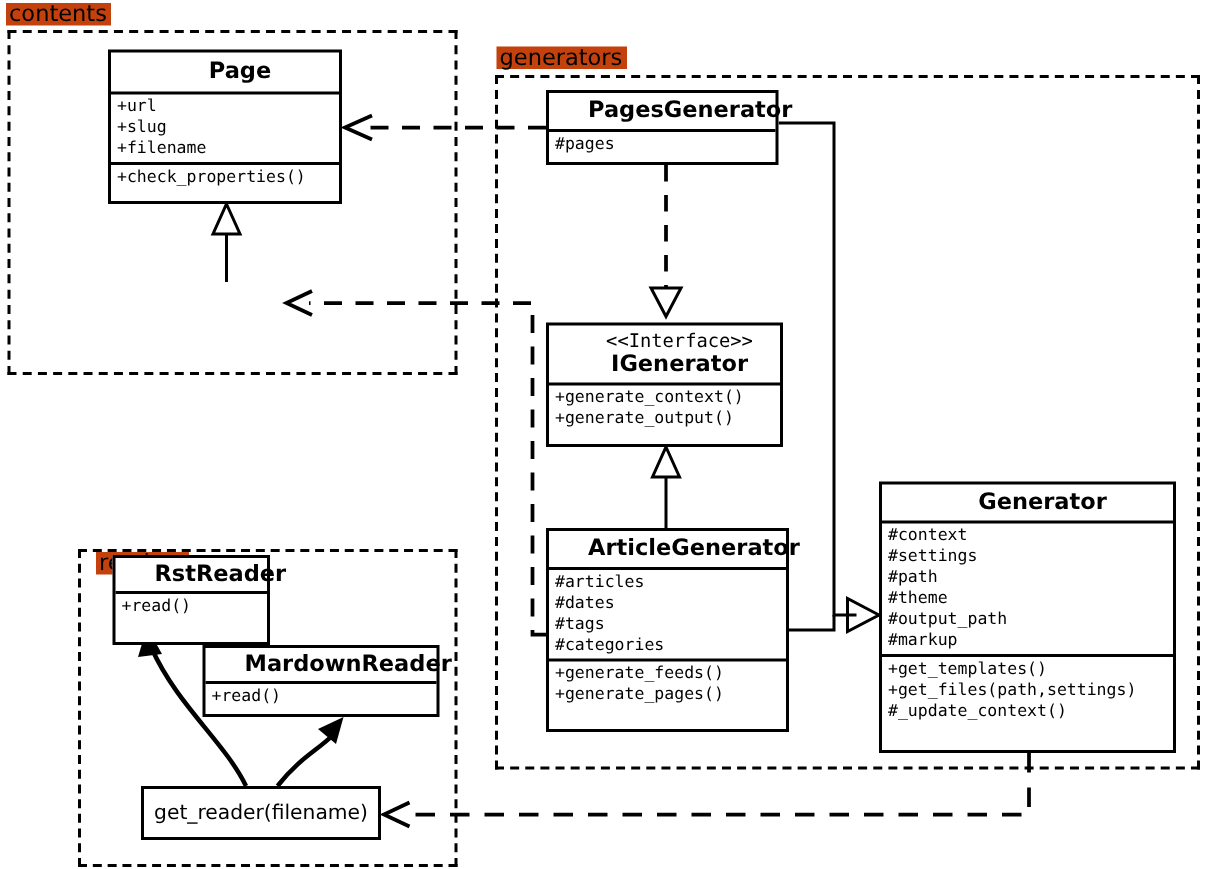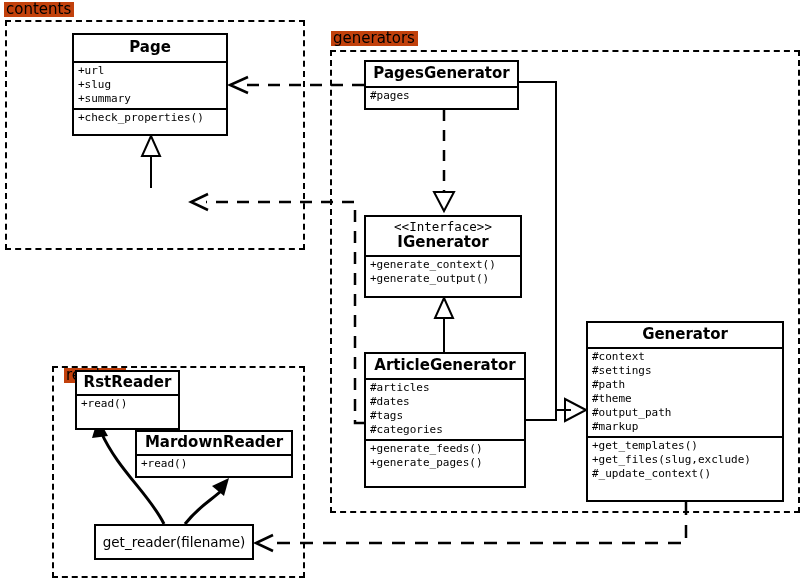--- a/index.html
+++ b/index.html
@@ -52,20 +52,21 @@
     z-index: 5;
   }
   .uml .name {
     font-family: "DejaVu Sans", sans-serif;
     font-weight: bold;
     font-size: 15px;
     text-align: center;
     color: #000;
     padding: 4px 6px 5px 6px;
     line-height: 1.1;
+    margin-left: 20px;
   }
   .uml .stereo {
     font-family: "DejaVu Sans Mono", monospace;
     font-weight: normal;
     font-size: 12.5px;
     text-align: center;
     display: block;
     line-height: 1.15;
   }
   .uml .compartment {
@@ -167,21 +168,21 @@
   <div class="package-label" style="left:331px; top:31px;">generators</div>
 
   <div class="package" style="left:52px; top:366px; width:253px; height:212px;"></div>
   <div class="package-label" style="left:64px; top:347px;margin-top:21px;">readers</div>
 
   <div class="uml" style="left:72px; top:33px; width:156px; height:103px;">
     <div class="name">Page</div>
     <div class="compartment">
       <div class="member">+url</div>
       <div class="member">+slug</div>
-      <div class="member">+summary</div>
+      <div class="member">+filename</div>
     </div>
     <div class="compartment">
       <div class="member">+check_properties()</div>
     </div>
   </div>
 
 
   <div class="uml" style="left:364px; top:60px; width:155px; height:50px;">
     <div class="name" style="padding:3px 6px 4px 6px;">PagesGenerator</div>
     <div class="compartment">
@@ -219,21 +220,21 @@
     <div class="compartment">
       <div class="member">#context</div>
       <div class="member">#settings</div>
       <div class="member">#path</div>
       <div class="member">#theme</div>
       <div class="member">#output_path</div>
       <div class="member">#markup</div>
     </div>
     <div class="compartment">
       <div class="member">+get_templates()</div>
-      <div class="member">+get_files(slug,exclude)</div>
+      <div class="member">+get_files(path,settings)</div>
       <div class="member">#_update_context()</div>
     </div>
   </div>
 
   <div class="uml" style="left:75px; top:370px; width:105px; height:60px;">
     <div class="name" style="padding:2px 6px 3px 6px;">RstReader</div>
     <div class="compartment">
       <div class="member">+read()</div>
     </div>
   </div>

